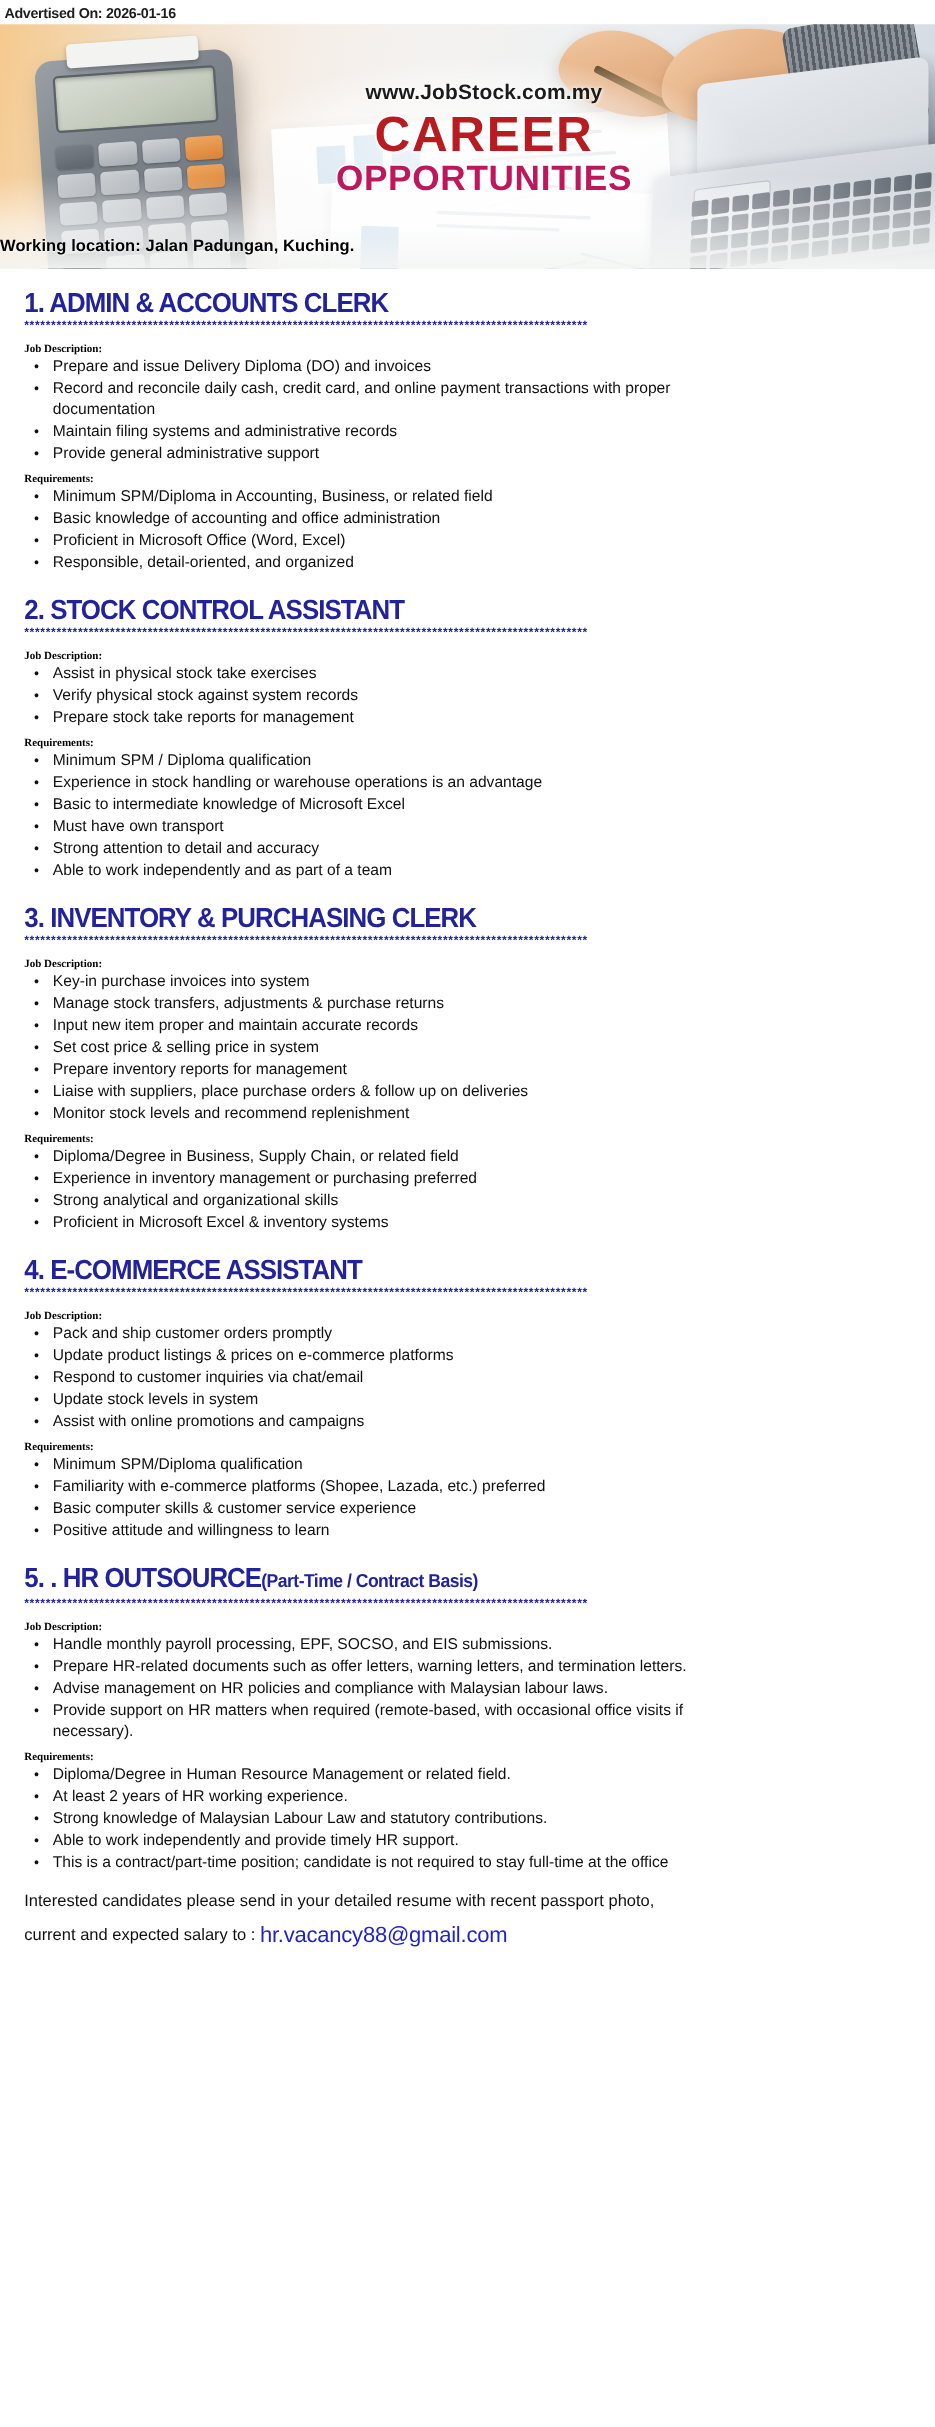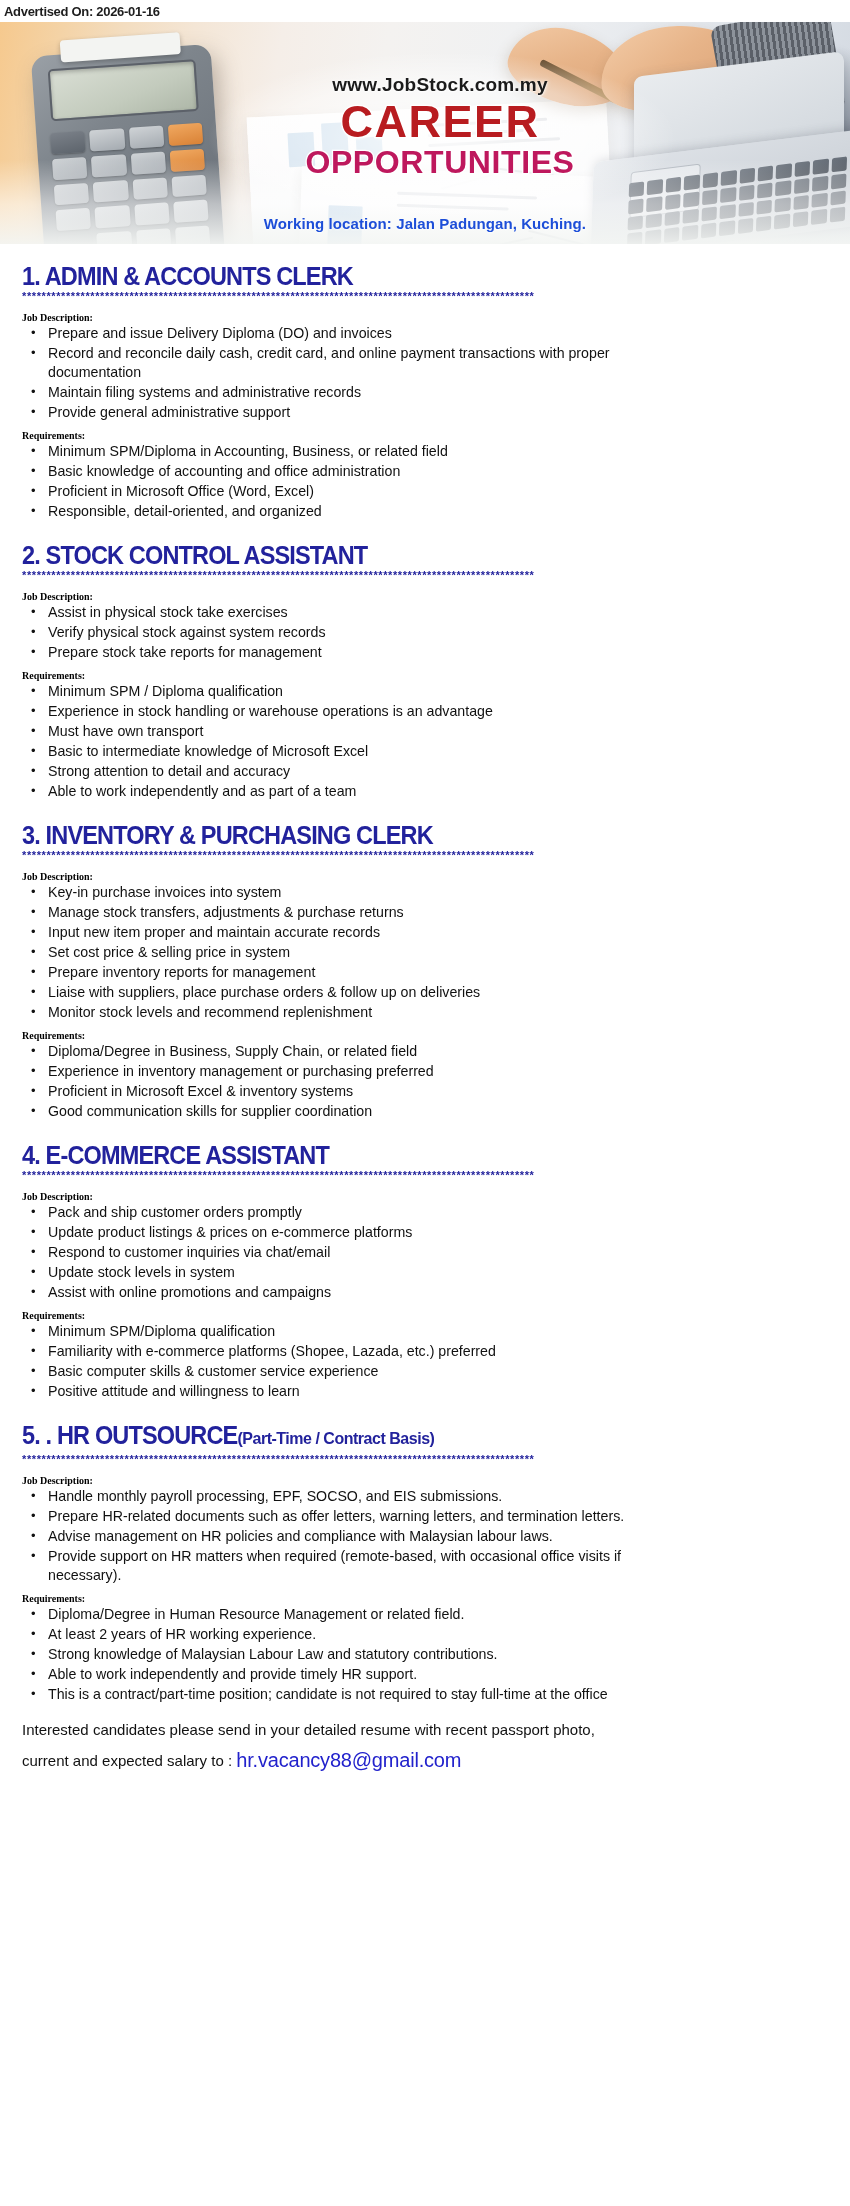--- a/index.html
+++ b/index.html
@@ -238,26 +238,25 @@
     letter-spacing: .6px;
     line-height: 34px;
     margin-left: 30px;
     -webkit-text-stroke: 2.5px #ffffff;
     paint-order: stroke fill;
     text-shadow: 0 2px 3px rgba(255,255,255,.8);
   }
   .work-loc {
     position: absolute;
     left: 0; right: 0; bottom: 12px;
-    text-align: center;
     z-index: 5;
     font-family: "Liberation Sans", sans-serif;
     font-size: 15px;
     font-weight: bold;
-    color: #1d4ed8;
+    color: #000000;
     letter-spacing: .1px;
     text-shadow: 0 1px 2px rgba(255,255,255,.9);
   }
 
   
   .content {
     padding: 18px 18px 6px 22px;
   }
   .job { margin-bottom: 2px; }
 
@@ -494,22 +493,22 @@
       <div class="sec-label">Job Description:</div>
       <ul class="bullets">
         <li>Assist in physical stock take exercises</li>
         <li>Verify physical stock against system records</li>
         <li>Prepare stock take reports for management</li>
       </ul>
       <div class="sec-label">Requirements:</div>
       <ul class="bullets">
         <li>Minimum SPM / Diploma qualification</li>
         <li>Experience in stock handling or warehouse operations is an advantage</li>
+        <li>Basic to intermediate knowledge of Microsoft Excel</li>
         <li>Must have own transport</li>
-        <li>Basic to intermediate knowledge of Microsoft Excel</li>
         <li>Strong attention to detail and accuracy</li>
         <li>Able to work independently and as part of a team</li>
       </ul>
     </div>
     <div class="job-gap"></div>
 
     <div class="job">
       <div class="job-title"><span>3. INVENTORY &amp; PURCHASING CLERK</span></div>
       <div class="stars">*********************************************************************************************************</div>
       <div class="sec-label">Job Description:</div>
@@ -519,22 +518,22 @@
         <li>Input new item proper and maintain accurate records</li>
         <li>Set cost price &amp; selling price in system</li>
         <li>Prepare inventory reports for management</li>
         <li>Liaise with suppliers, place purchase orders &amp; follow up on deliveries</li>
         <li>Monitor stock levels and recommend replenishment</li>
       </ul>
       <div class="sec-label">Requirements:</div>
       <ul class="bullets">
         <li>Diploma/Degree in Business, Supply Chain, or related field</li>
         <li>Experience in inventory management or purchasing preferred</li>
+        <li>Strong analytical and organizational skills</li>
         <li>Proficient in Microsoft Excel &amp; inventory systems</li>
-        <li>Good communication skills for supplier coordination</li>
       </ul>
     </div>
     <div class="job-gap"></div>
 
     <div class="job">
       <div class="job-title"><span>4. E-COMMERCE ASSISTANT</span></div>
       <div class="stars">*********************************************************************************************************</div>
       <div class="sec-label">Job Description:</div>
       <ul class="bullets">
         <li>Pack and ship customer orders promptly</li>

